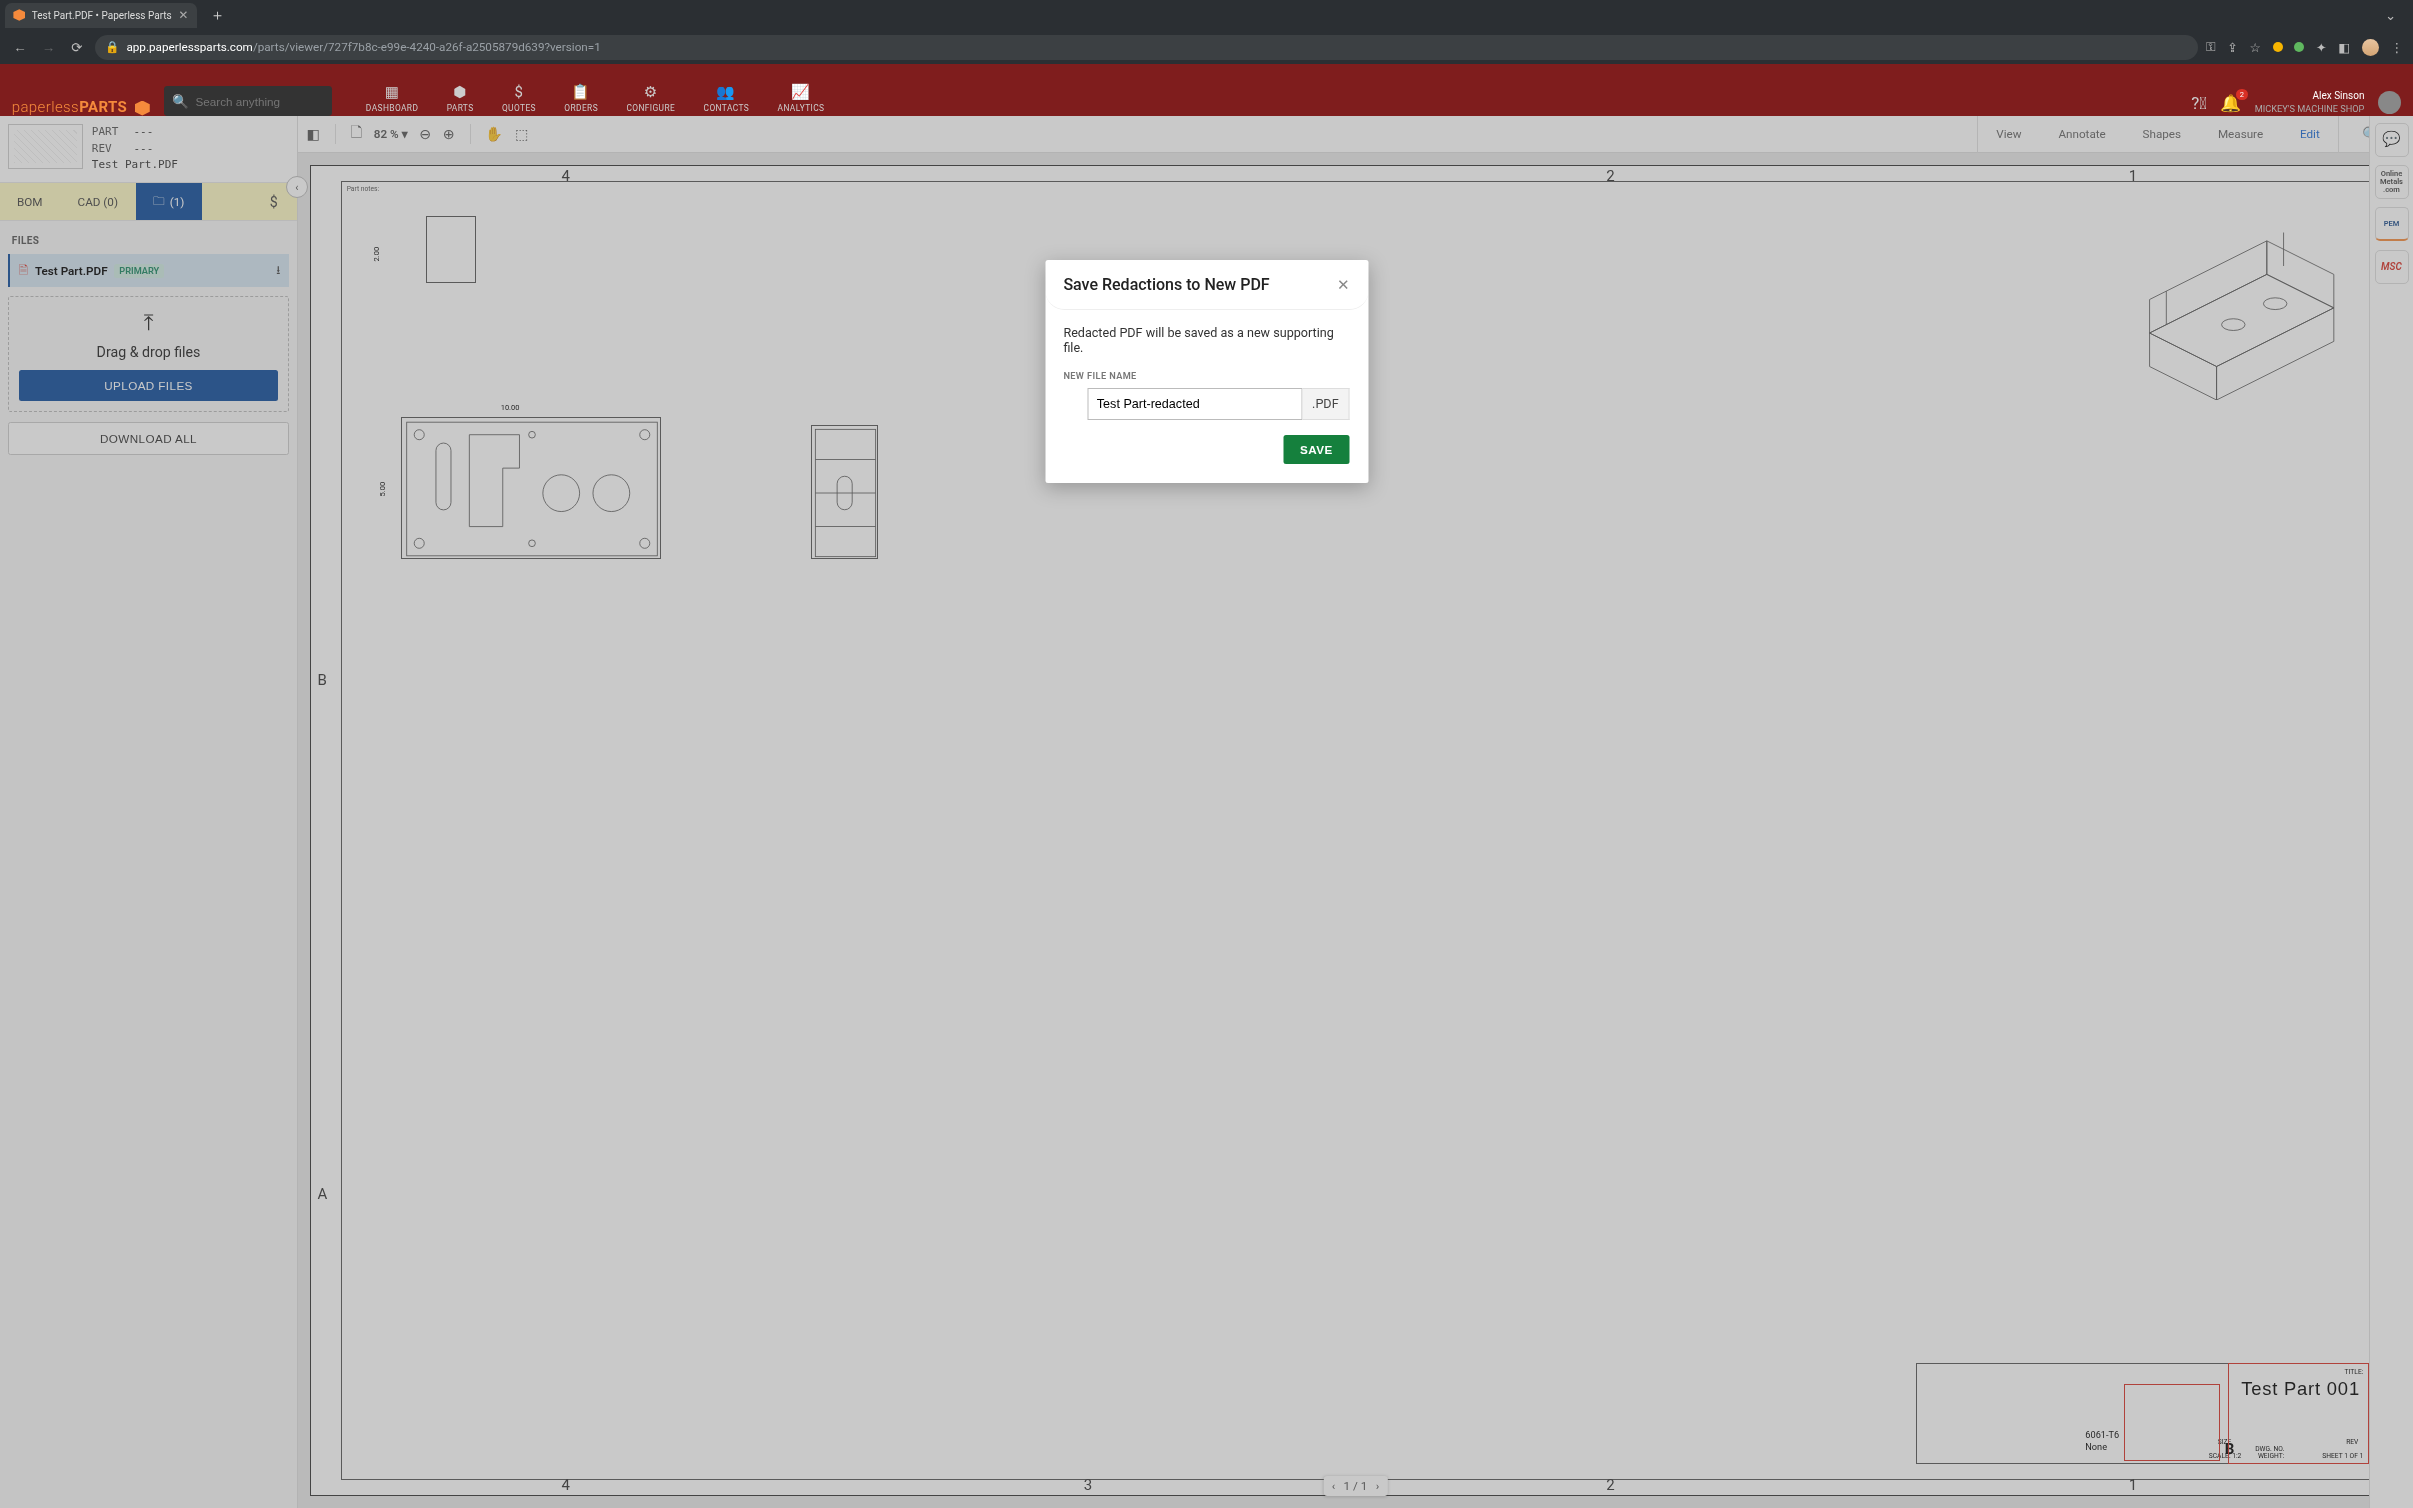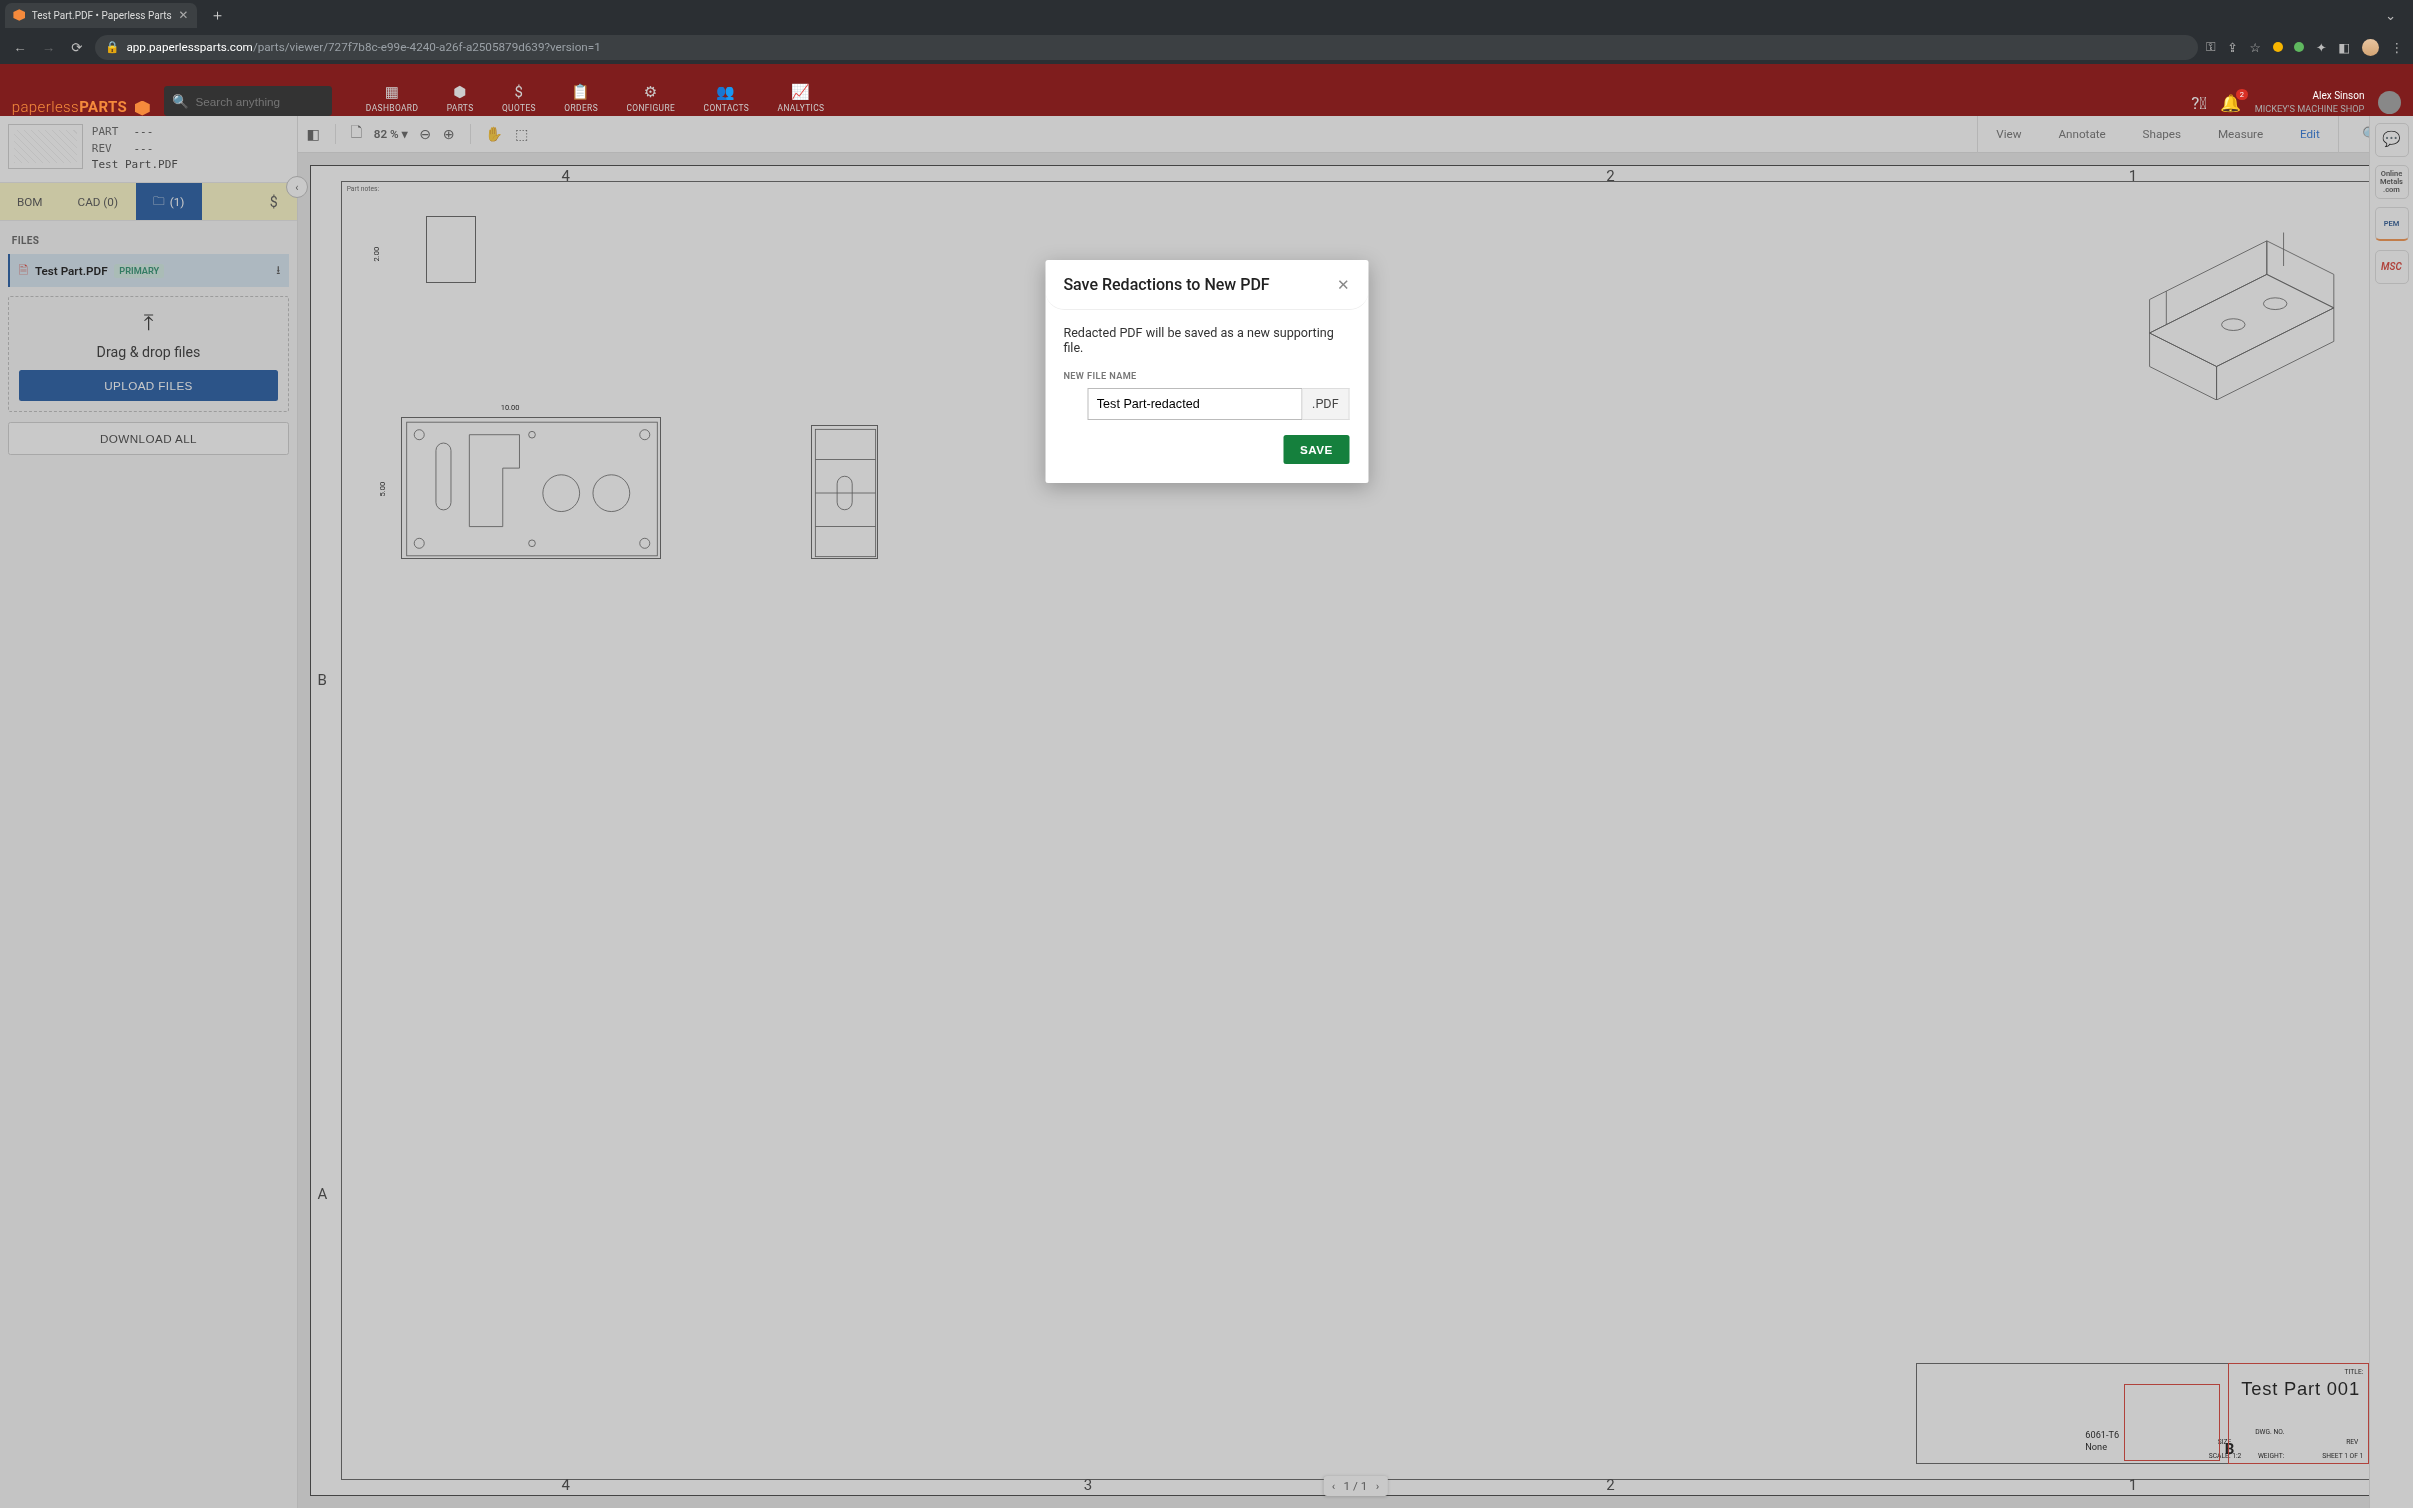--- a/index.html
+++ b/index.html
@@ -307,21 +307,21 @@
             </svg>
           </div>
           <div class="title-block">
             <div style="position:absolute; right:5px; top:3.4px; font-size:6.7px;">TITLE:</div>
             <div style="position:absolute; right:8.4px; top:13.4px; font-size:18.4px; font-family:Arial; letter-spacing:0.8px;">Test Part 001</div>
             <div style="position:absolute; right:127px; bottom:3.4px; font-size:6.7px;">SCALE: 1:2</div>
             <div style="position:absolute; right:84px; bottom:3.4px; font-size:6.7px;">WEIGHT:</div>
             <div style="position:absolute; right:5px; bottom:3.4px; font-size:6.7px;">SHEET 1 OF 1</div>
             <div style="position:absolute; right:137px; bottom:17px; font-size:6.7px;">SIZE</div>
             <div style="position:absolute; right:134px; bottom:5px; font-size:15px; font-weight:bold;">B</div>
-            <div style="position:absolute; right:84px; bottom:27px; font-size:6.7px;">DWG. NO.</div>
+            <div style="position:absolute; right:84px; bottom:10px; font-size:6.7px;">DWG. NO.</div>
             <div style="position:absolute; right:10px; bottom:17px; font-size:6.7px;">REV</div>
             <div style="position:absolute; left:168px; bottom:23.5px; font-size:9.2px;">6061-T6</div>
             <div style="position:absolute; left:168px; bottom:11.7px; font-size:9.2px;">None</div>
           </div>
 
           <div class="redact-box" style="right:164px; bottom:18.4px; width:96px; height:77px;"></div>
           <div class="redact-box" style="right:15px; bottom:15px; width:141px; height:101px;"></div>
         </div>
 
         <span class="ruler-mark" style="left:6.7px; top:38%;">B</span>

